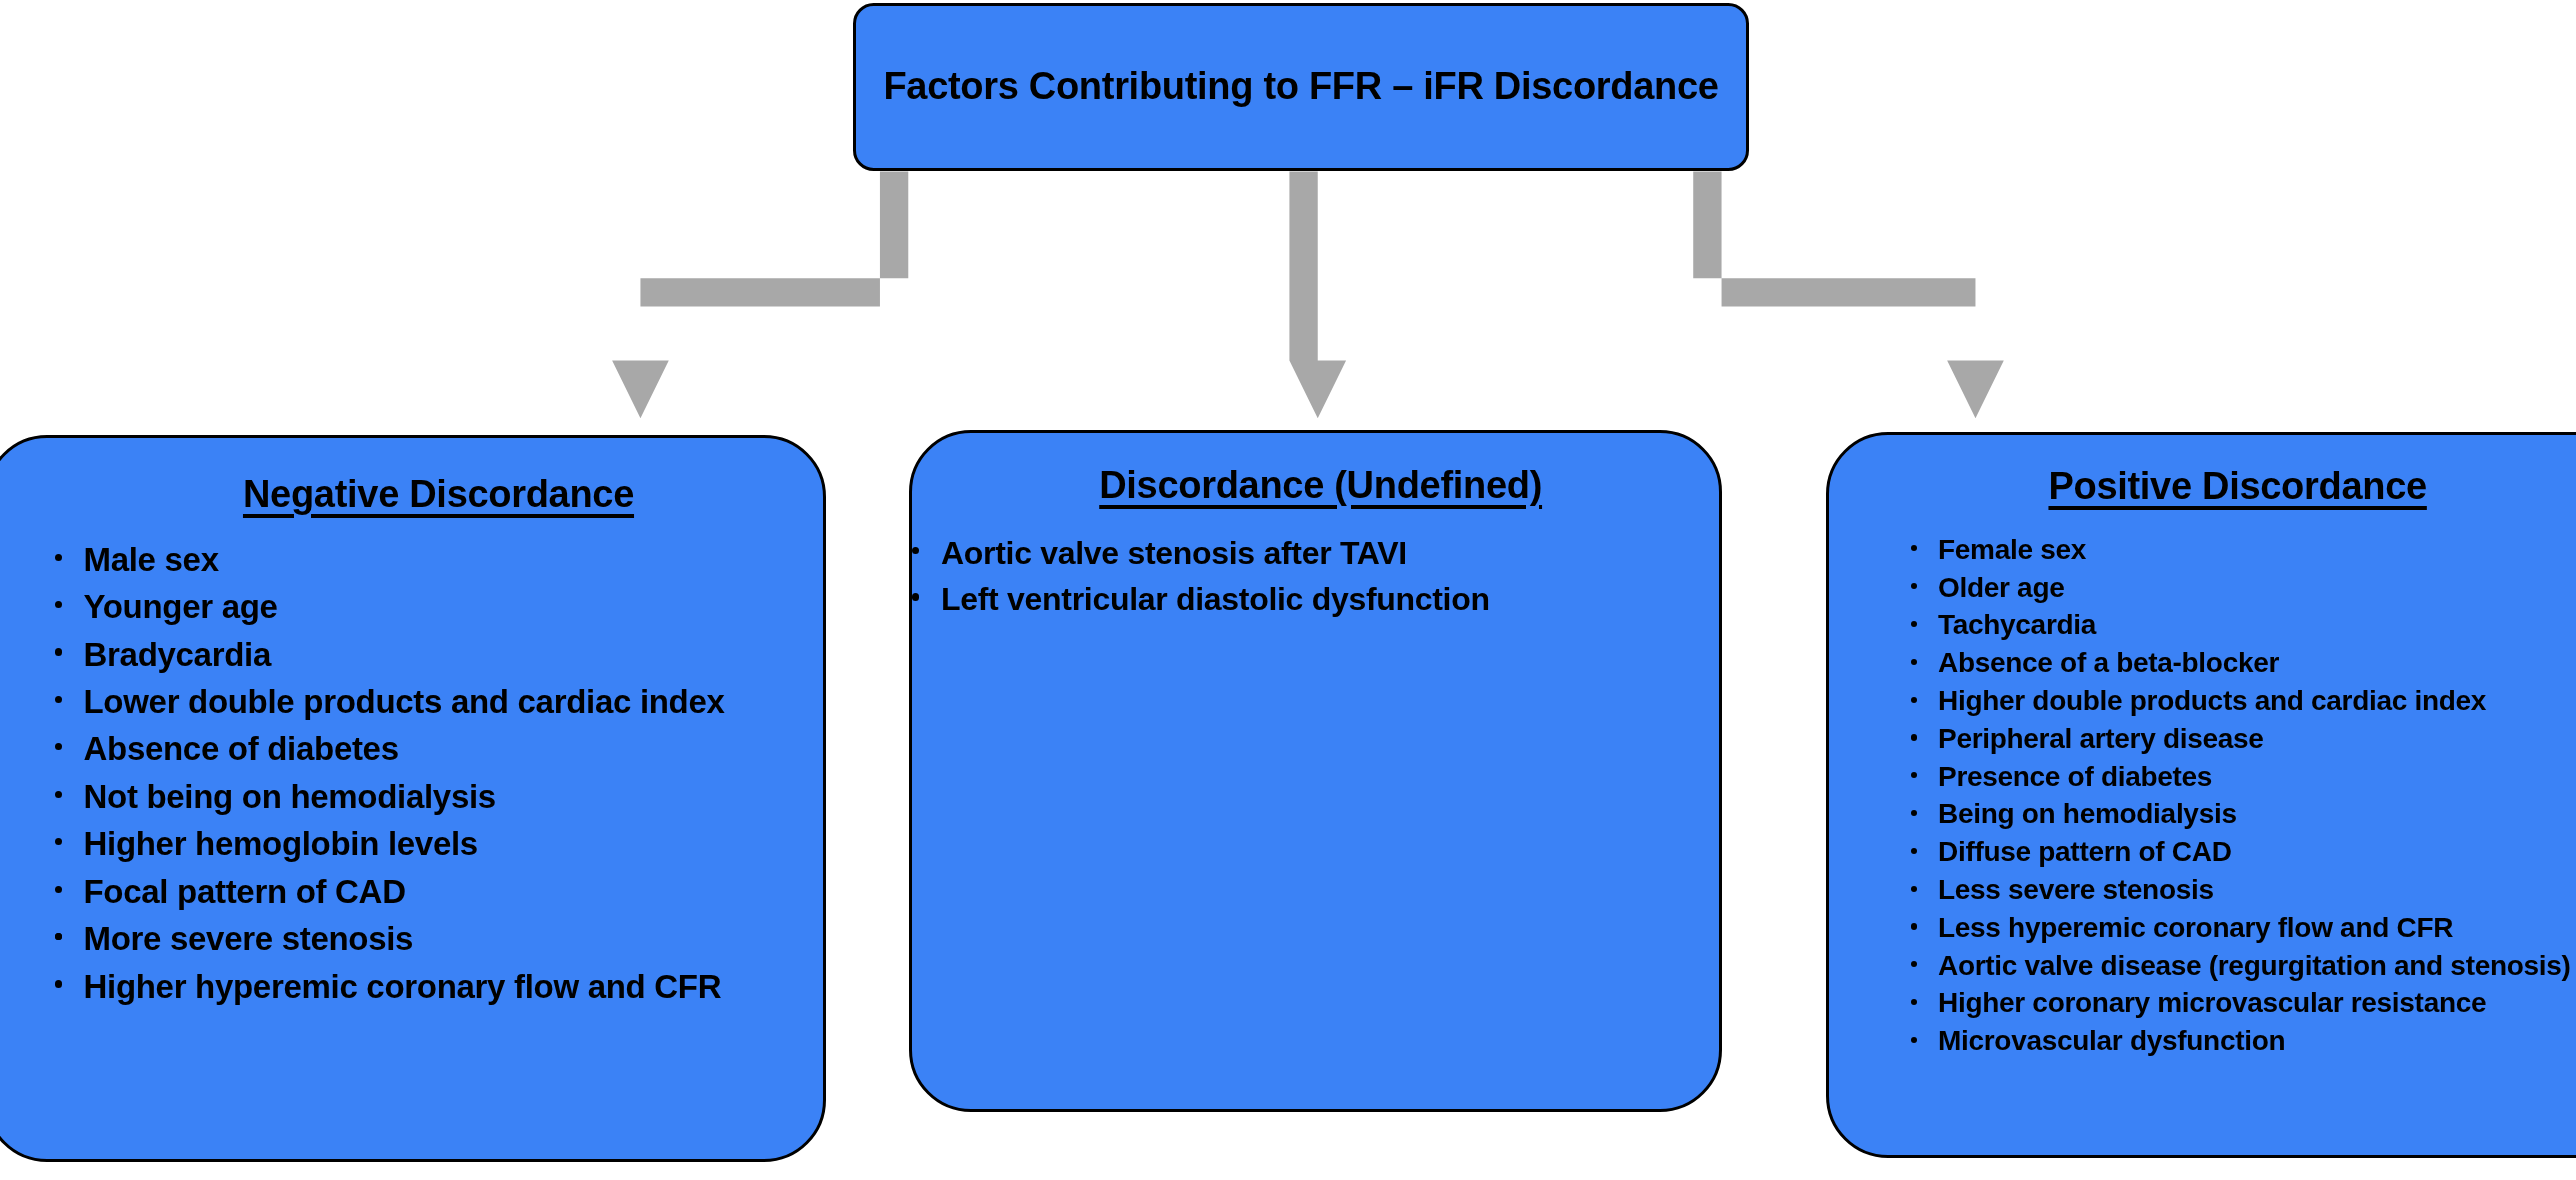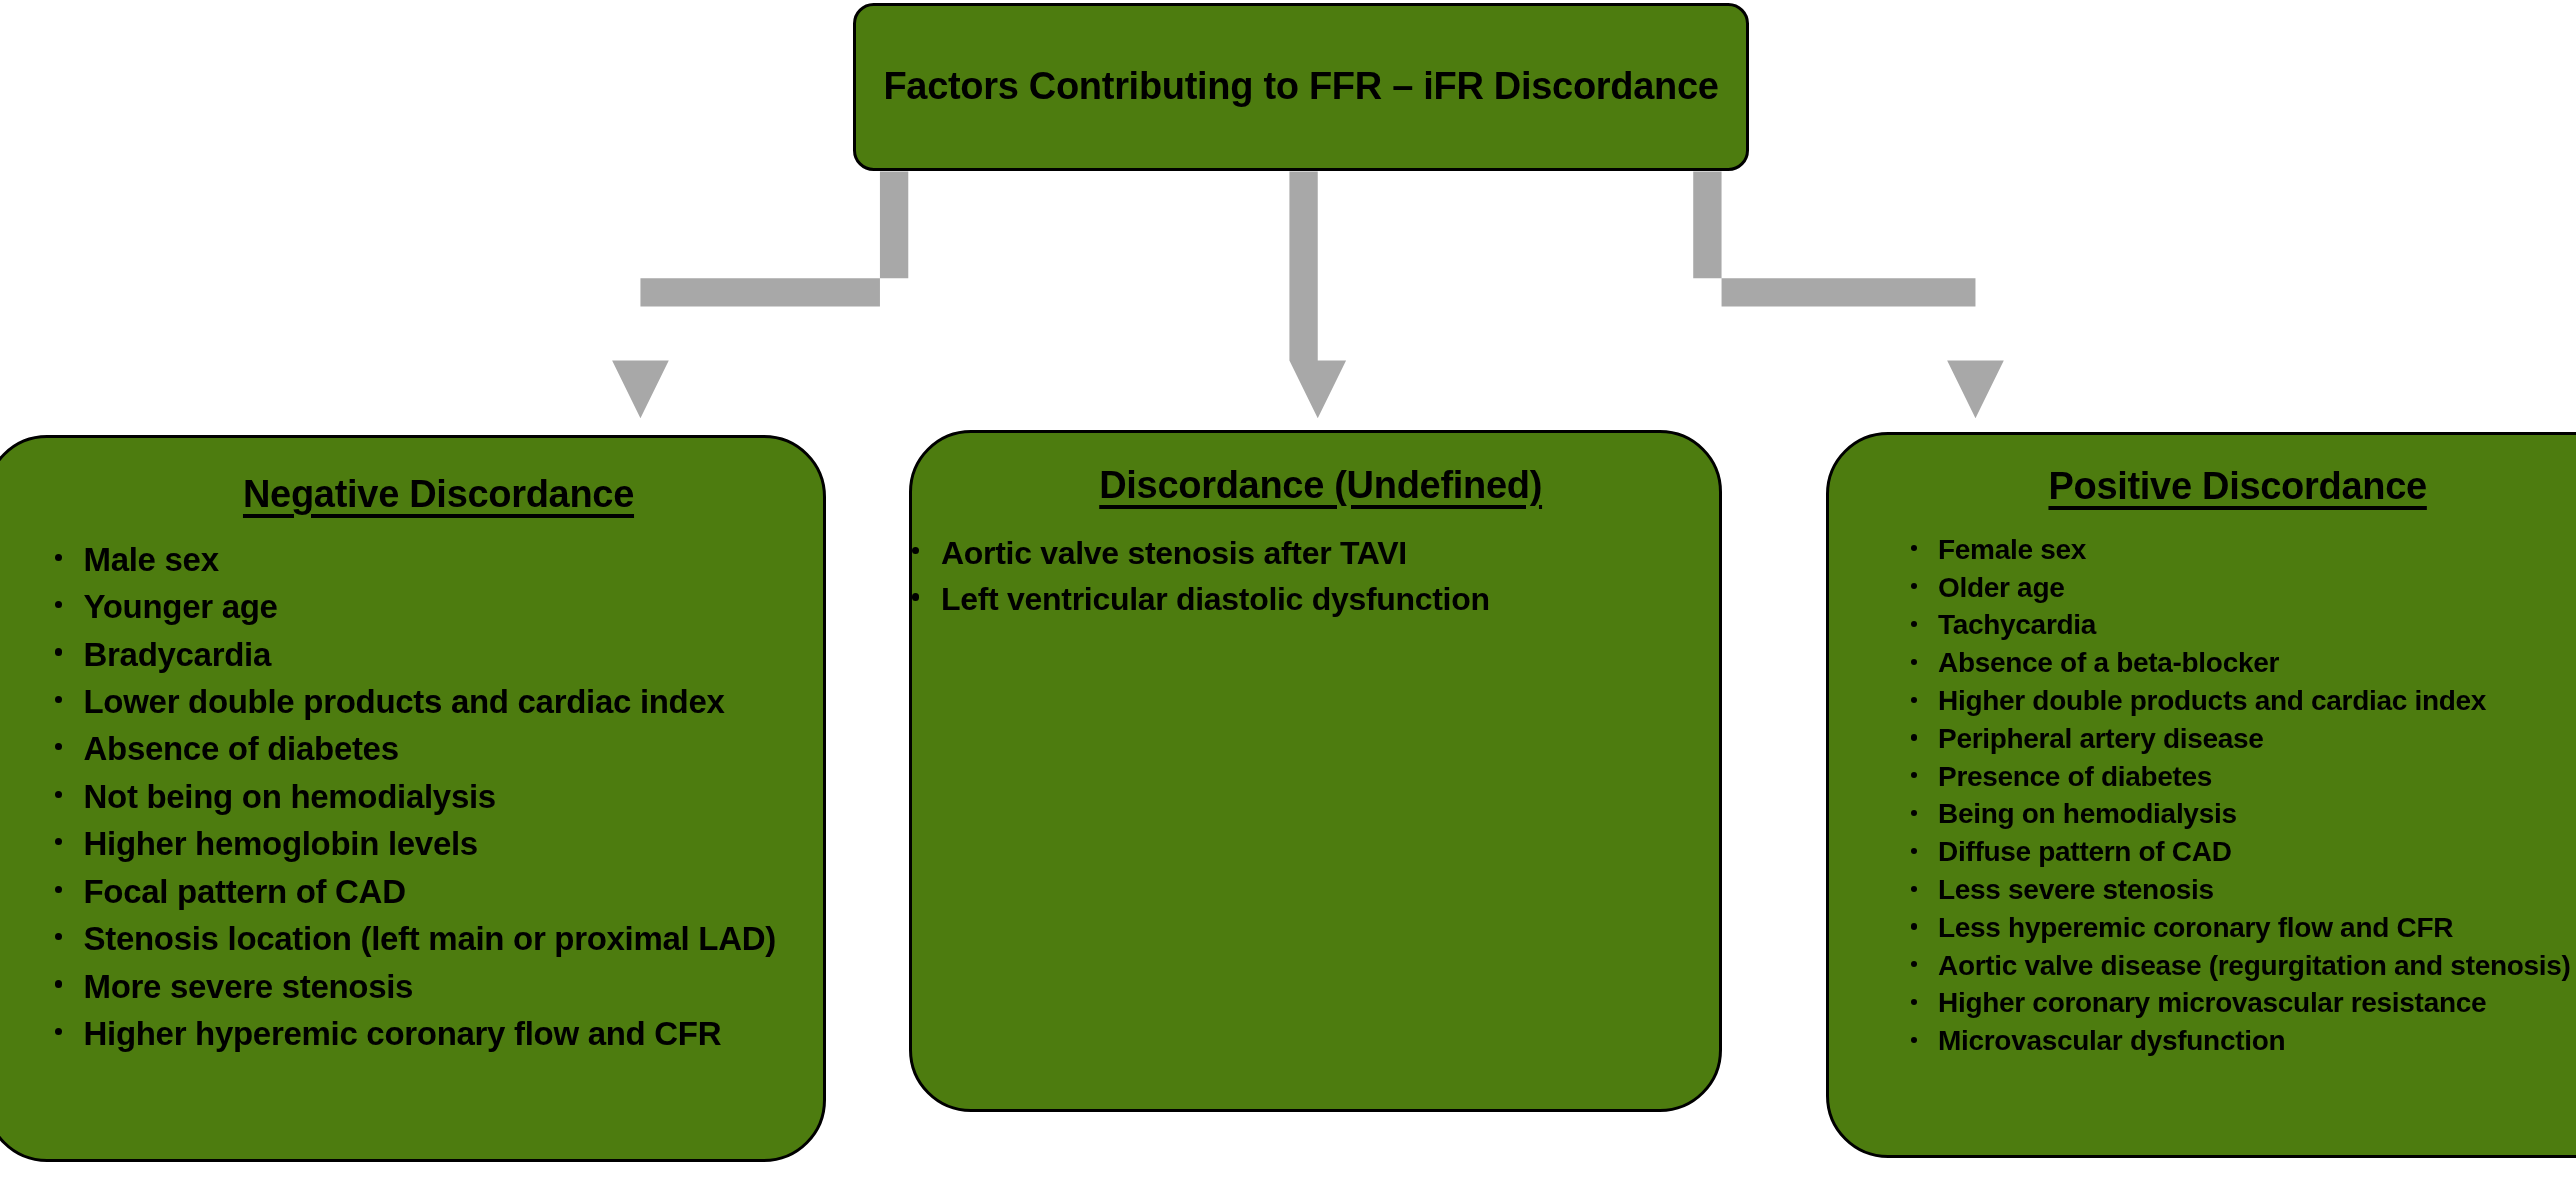--- a/index.html
+++ b/index.html
@@ -23,21 +23,21 @@
     position: absolute;
     left: 0; top: 0;
     width: 2670px;
     height: 1180px;
     pointer-events: none;
   }
 
   
   .node {
     position: absolute;
-    background: #4d7c0f;
+    background: #3b82f6;
     border: 3.6px solid #000000;
     box-sizing: border-box;
   }
   .node.title-node {
     border-radius: 20.6px;
     display: flex;
     align-items: center;
     justify-content: center;
   }
   .node.column-node {
@@ -183,21 +183,21 @@
       <div class="col-heading">Negative Discordance</div>
       <ul class="bullets">
         <li><span class="bullet-dot"></span><span>Male sex</span></li>
         <li><span class="bullet-dot"></span><span>Younger age</span></li>
         <li><span class="bullet-dot"></span><span>Bradycardia</span></li>
         <li><span class="bullet-dot"></span><span>Lower double products and cardiac index</span></li>
         <li><span class="bullet-dot"></span><span>Absence of diabetes</span></li>
         <li><span class="bullet-dot"></span><span>Not being on hemodialysis</span></li>
         <li><span class="bullet-dot"></span><span>Higher hemoglobin levels</span></li>
         <li><span class="bullet-dot"></span><span>Focal pattern of CAD</span></li>
-        <li><span class="bullet-dot"></span><span>Stenosis location (left main or proximal LAD)</span></li>
+        <li><span class="bullet-dot"></span></li>
         <li><span class="bullet-dot"></span><span>More severe stenosis</span></li>
         <li><span class="bullet-dot"></span><span>Higher hyperemic coronary flow and CFR</span></li>
       </ul>
     </div>
   </div>
 
   <div class="node column-node col-mid" style="left:909px; top:430px; width:813px; height:682px;">
     <div class="col-inner">
       <div class="col-heading">Discordance (Undefined)</div>
       <ul class="bullets">

